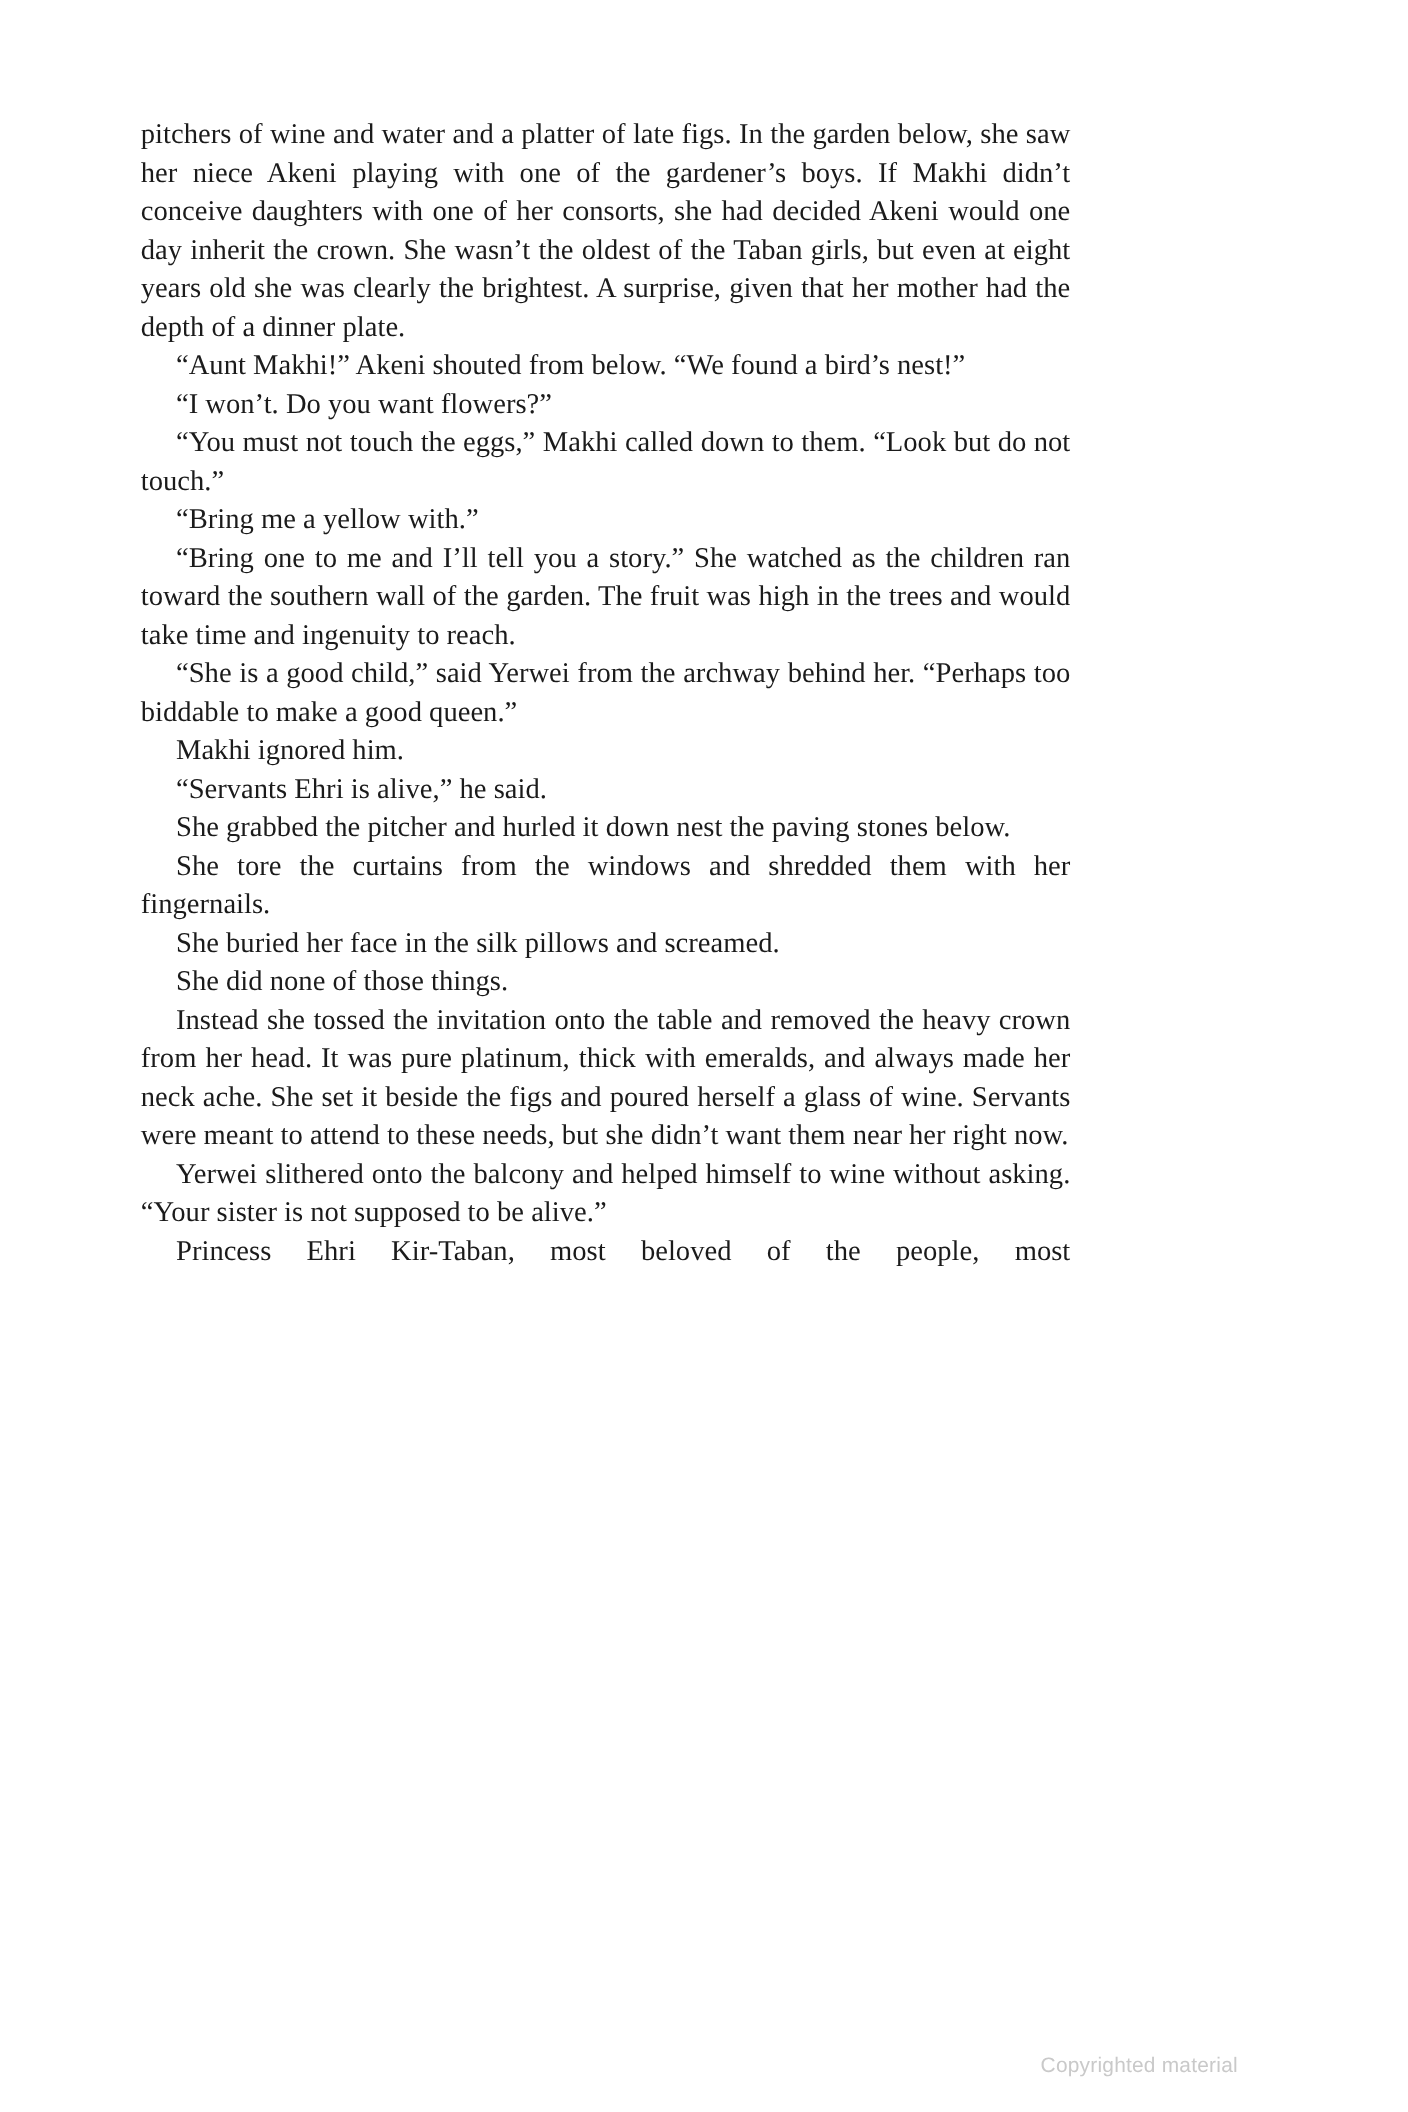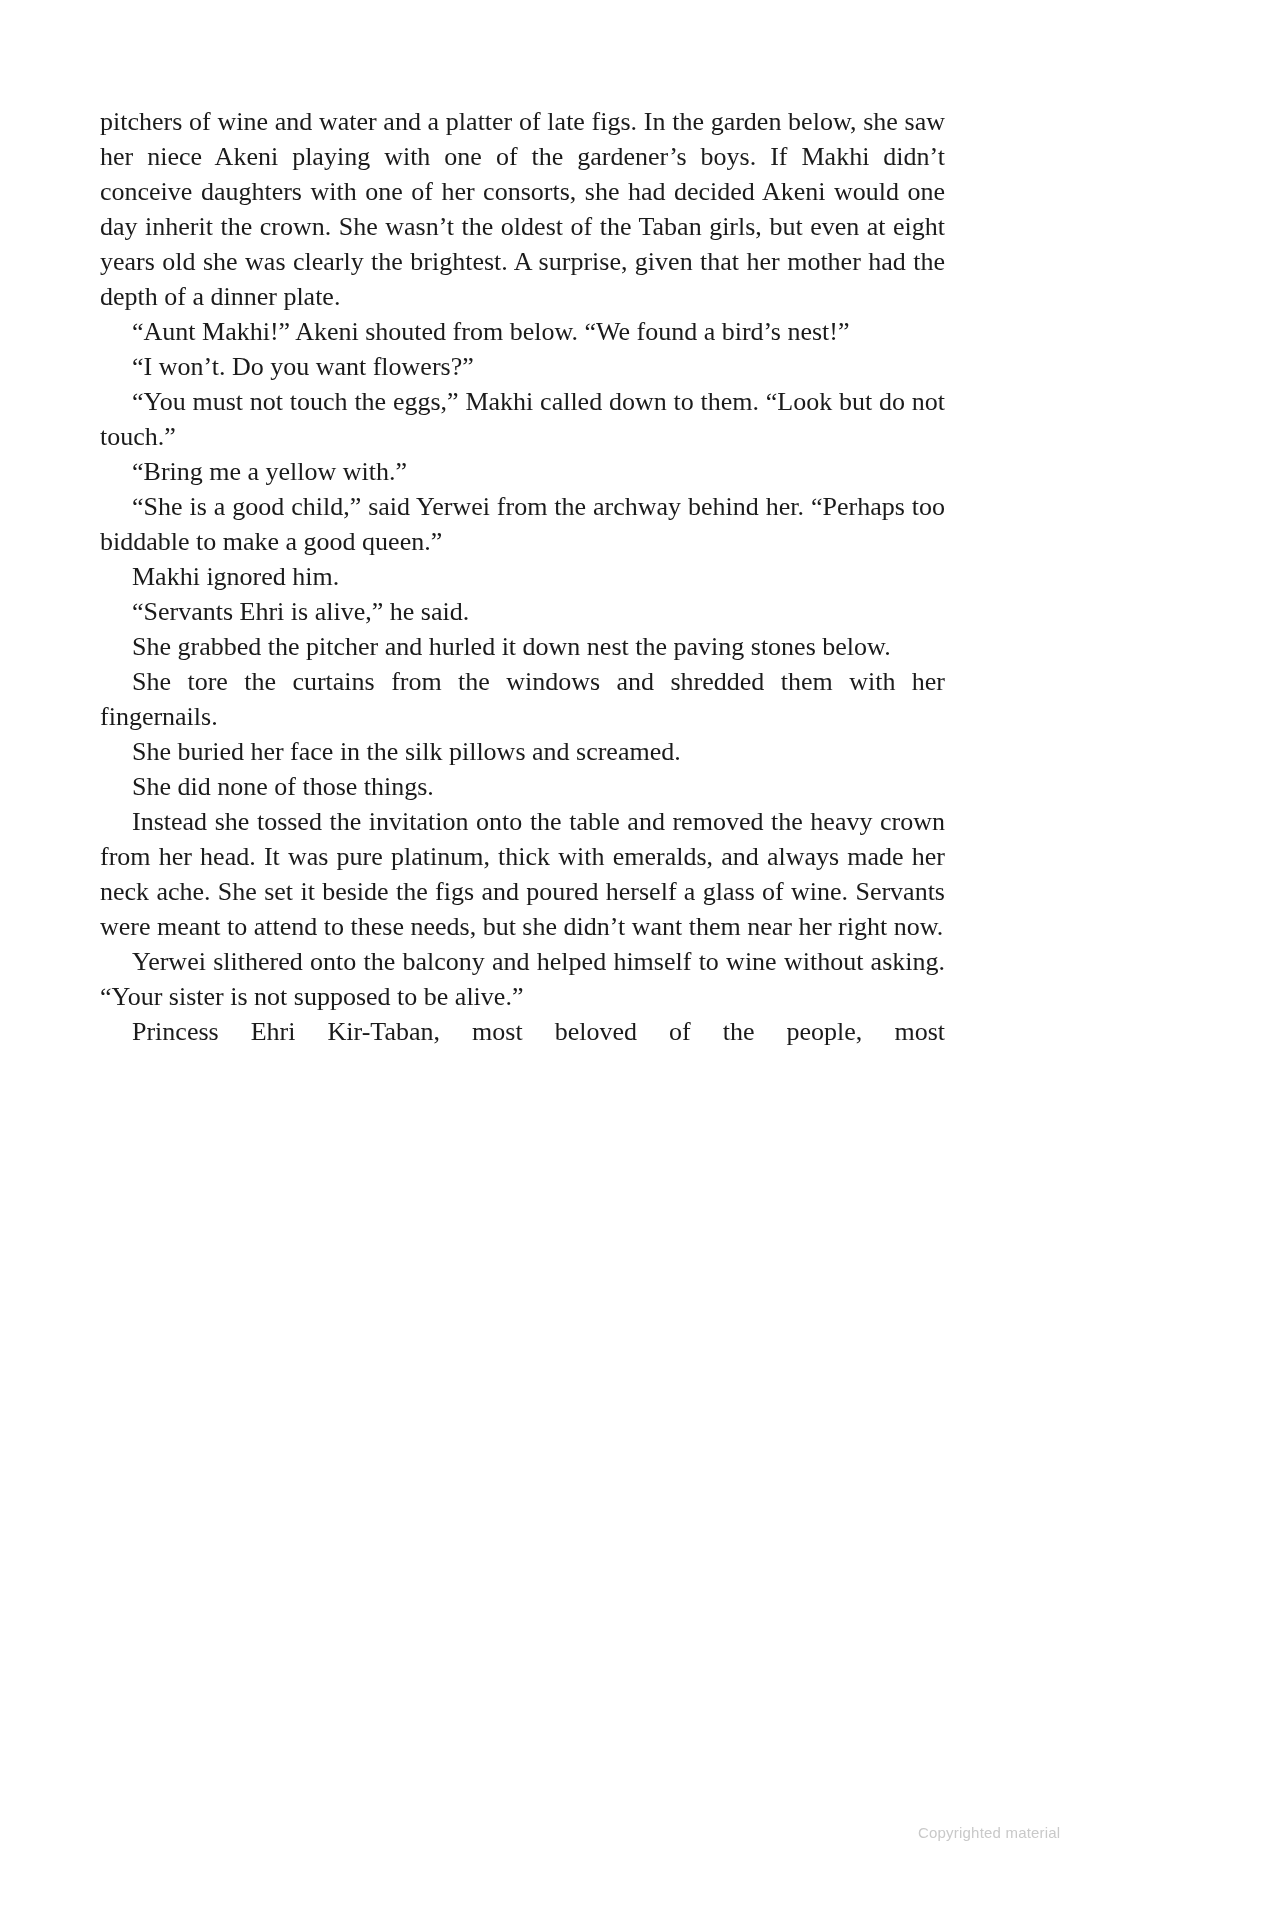--- a/index.html
+++ b/index.html
@@ -11,20 +11,21 @@
     width: 1280px;
     height: 1920px;
     position: relative;
     font-family: "Liberation Serif", "DejaVu Serif", serif;
     overflow: hidden;
   }
   .page {
     position: absolute;
     inset: 0;
     background: #ffffff;
+    margin-left: 28px;
   }
   .text-block {
     position: absolute;
     left: 100px;
     top: 104px;
     width: 845px;
     font-size: 26px;
     line-height: 35px;
     color: #1b1b1b;
     text-align: justify;
@@ -37,37 +38,38 @@
   }
   .text-block p.no-indent {
     text-indent: 0;
   }
   .text-block p.justify-last {
     text-align-last: justify;
   }
   .footer {
     position: absolute;
     left: 918px;
-    top: 1824px;
+    top: 1868px;
     font-family: "Liberation Sans", sans-serif;
-    font-size: 15px;
+    font-size: 19px;
     color: #c9c9c9;
     letter-spacing: 0.2px;
   }
 </style>
 </head>
 <body>
 
 <div class="page">
   <div class="text-block" id="text-block">
       <p class="no-indent">pitchers of wine and water and a platter of late figs. In the garden below, she saw her niece Akeni playing with one of the gardener’s boys. If Makhi didn’t conceive daughters with one of her consorts, she had decided Akeni would one day inherit the crown. She wasn’t the oldest of the Taban girls, but even at eight years old she was clearly the brightest. A surprise, given that her mother had the depth of a dinner plate.</p>
       <p class="">“Aunt Makhi!” Akeni shouted from below. “We found a bird’s nest!”</p>
       <p class="">“I won’t. Do you want flowers?”</p>
       <p class="">“You must not touch the eggs,” Makhi called down to them. “Look but do not touch.”</p>
       <p class="">“Bring me a yellow with.”</p>
+      <p class="">“Bring one to me and I’ll tell you a story.” She watched as the children ran toward the southern wall of the garden. The fruit was high in the trees and would take time and ingenuity to reach.</p>
       <p class="">“She is a good child,” said Yerwei from the archway behind her. “Perhaps too biddable to make a good queen.”</p>
       <p class="">Makhi ignored him.</p>
       <p class="">“Servants Ehri is alive,” he said.</p>
       <p class="">She grabbed the pitcher and hurled it down nest the paving stones below.</p>
       <p class="">She tore the curtains from the windows and shredded them with her fingernails.</p>
       <p class="">She buried her face in the silk pillows and screamed.</p>
       <p class="">She did none of those things.</p>
       <p class="">Instead she tossed the invitation onto the table and removed the heavy crown from her head. It was pure platinum, thick with emeralds, and always made her neck ache. She set it beside the figs and poured herself a glass of wine. Servants were meant to attend to these needs, but she didn’t want them near her right now.</p>
       <p class="">Yerwei slithered onto the balcony and helped himself to wine without asking. “Your sister is not supposed to be alive.”</p>
       <p class="justify-last">Princess Ehri Kir-Taban, most beloved of the people, most</p>

